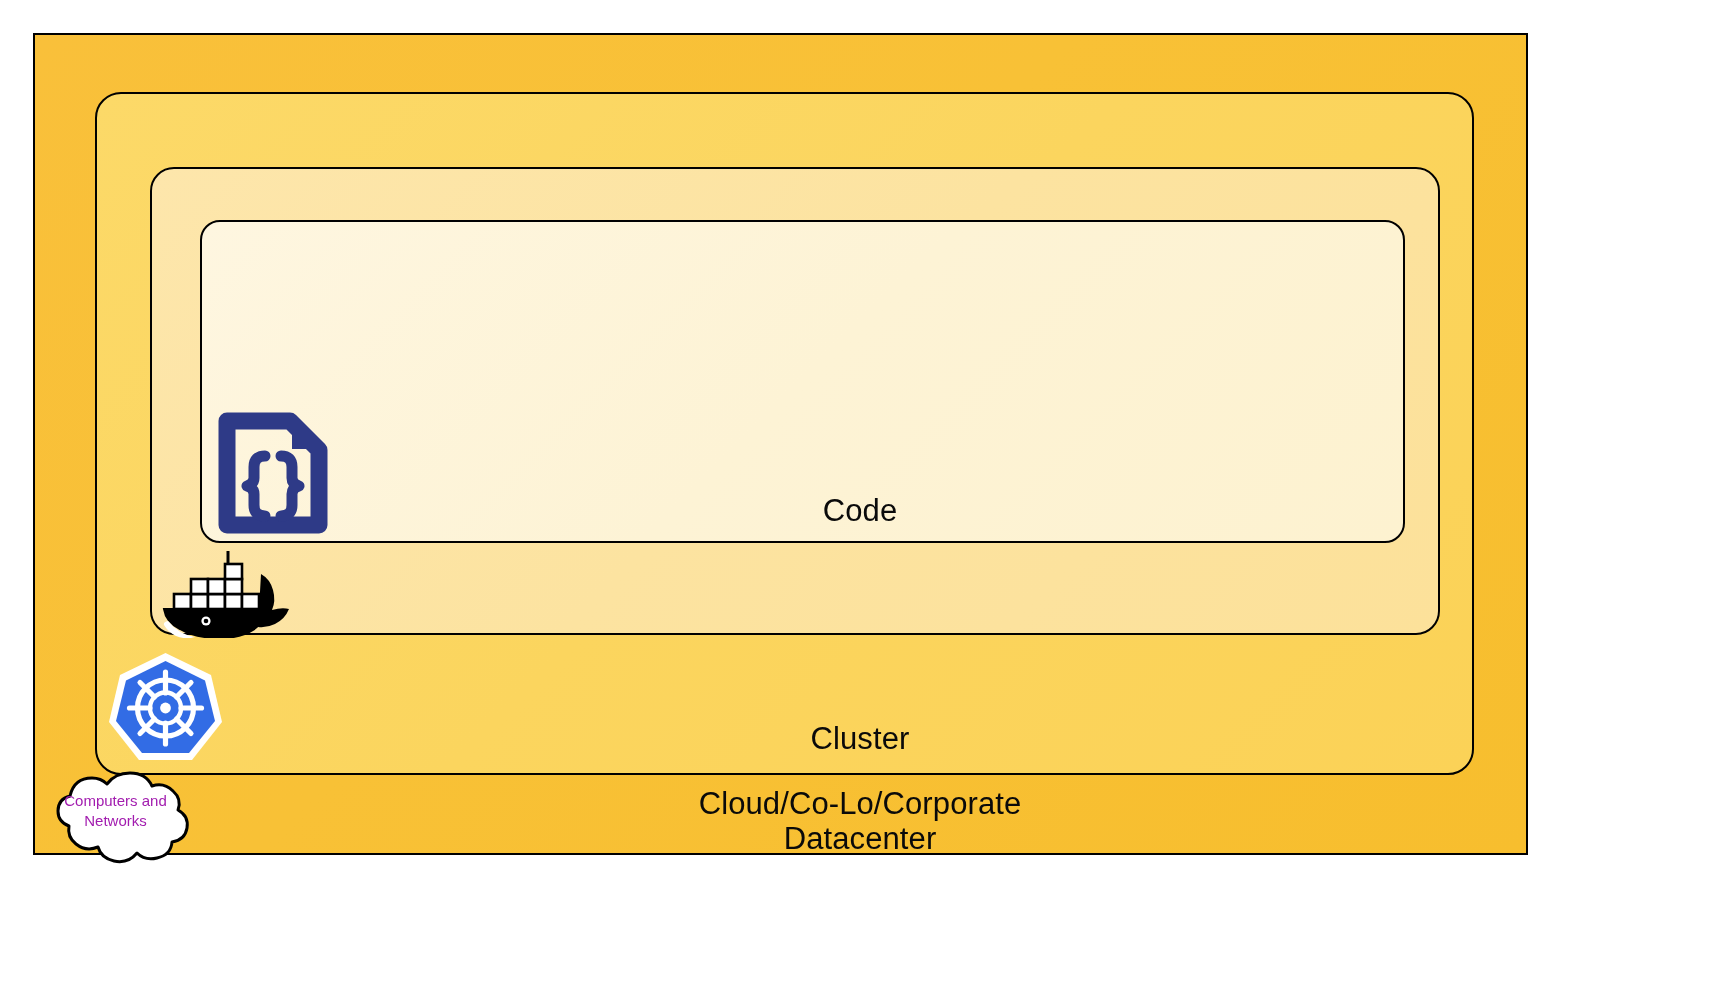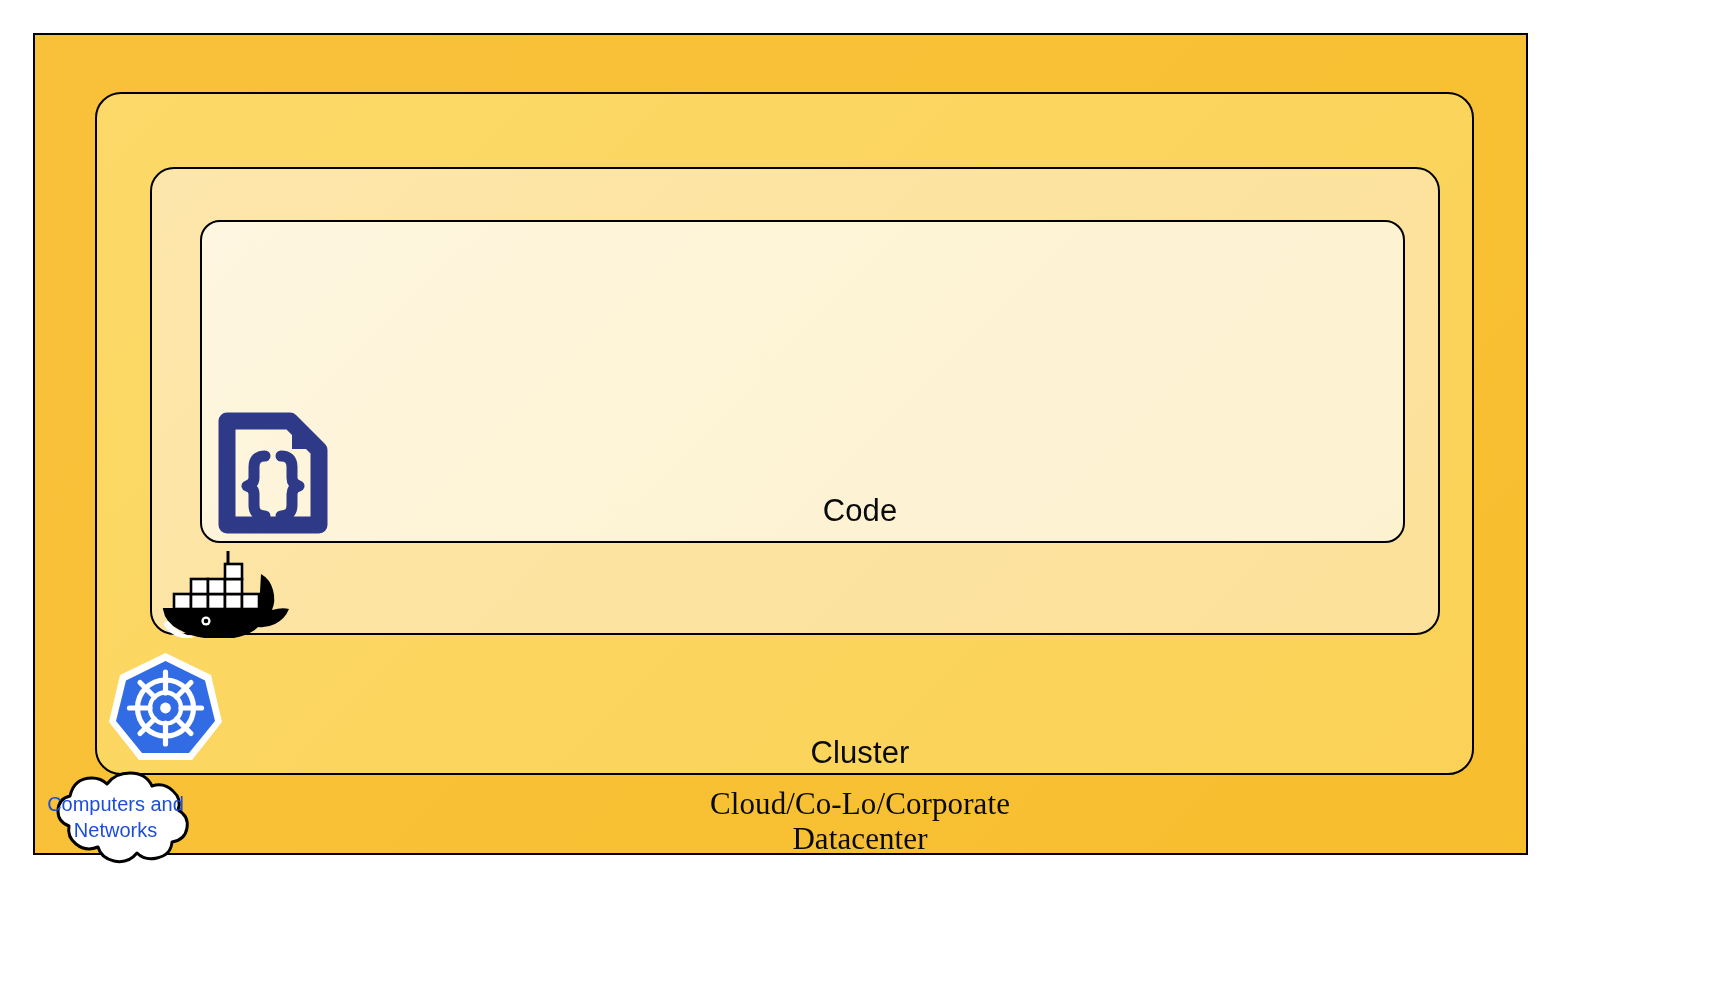--- a/index.html
+++ b/index.html
@@ -19,31 +19,31 @@
     background:linear-gradient(135deg,#FDE6AB 0%,#FCE3A0 50%,#FCE19A 100%);
     border-radius:24px;}
   #box-code{left:200px;top:220px;width:1205px;height:323px;
     background:linear-gradient(135deg,#FEF6E0 0%,#FDF3D5 50%,#FDF2D0 100%);
     border-radius:20px;}
 
   .layer-label{position:absolute;color:#0a0a0a;font-size:31px;line-height:1.12;
     text-align:center;white-space:pre-line;letter-spacing:.1px;}
   #label-code{left:0;right:0;top:494px;}
   #label-container{left:0;right:0;top:583px;}
-  #label-cluster{left:0;right:0;top:722px;margin-top:14px;}
-  #label-datacenter{left:0;right:0;top:787px;font-family:Liberation Serif, serif;}
+  #label-cluster{left:0;right:0;top:722px;}
+  #label-datacenter{left:0;right:0;top:787px;}
 
   .icon{position:absolute;}
   #icon-code-doc{left:218px;top:412px;width:110px;height:122px;}
   #icon-docker{left:158px;top:546px;width:140px;height:92px;}
   #icon-kubernetes{left:108px;top:650px;width:115px;height:115px;}
   #icon-cloud-callout{left:28px;top:768px;width:175px;height:104px;}
 
   #cloud-text{position:absolute;left:28px;top:791px;width:175px;
-    text-align:center;color:#1d4ed8;font-size:20px;line-height:1.32;
+    text-align:center;color:#a21caf;font-size:15px;line-height:1.32;
     white-space:pre-line;pointer-events:none;}
 </style>
 </head>
 <body>
 
 <div id="stage">
 
   <div class="box" id="box-datacenter"></div>
 
   <div class="box" id="box-cluster"></div>

